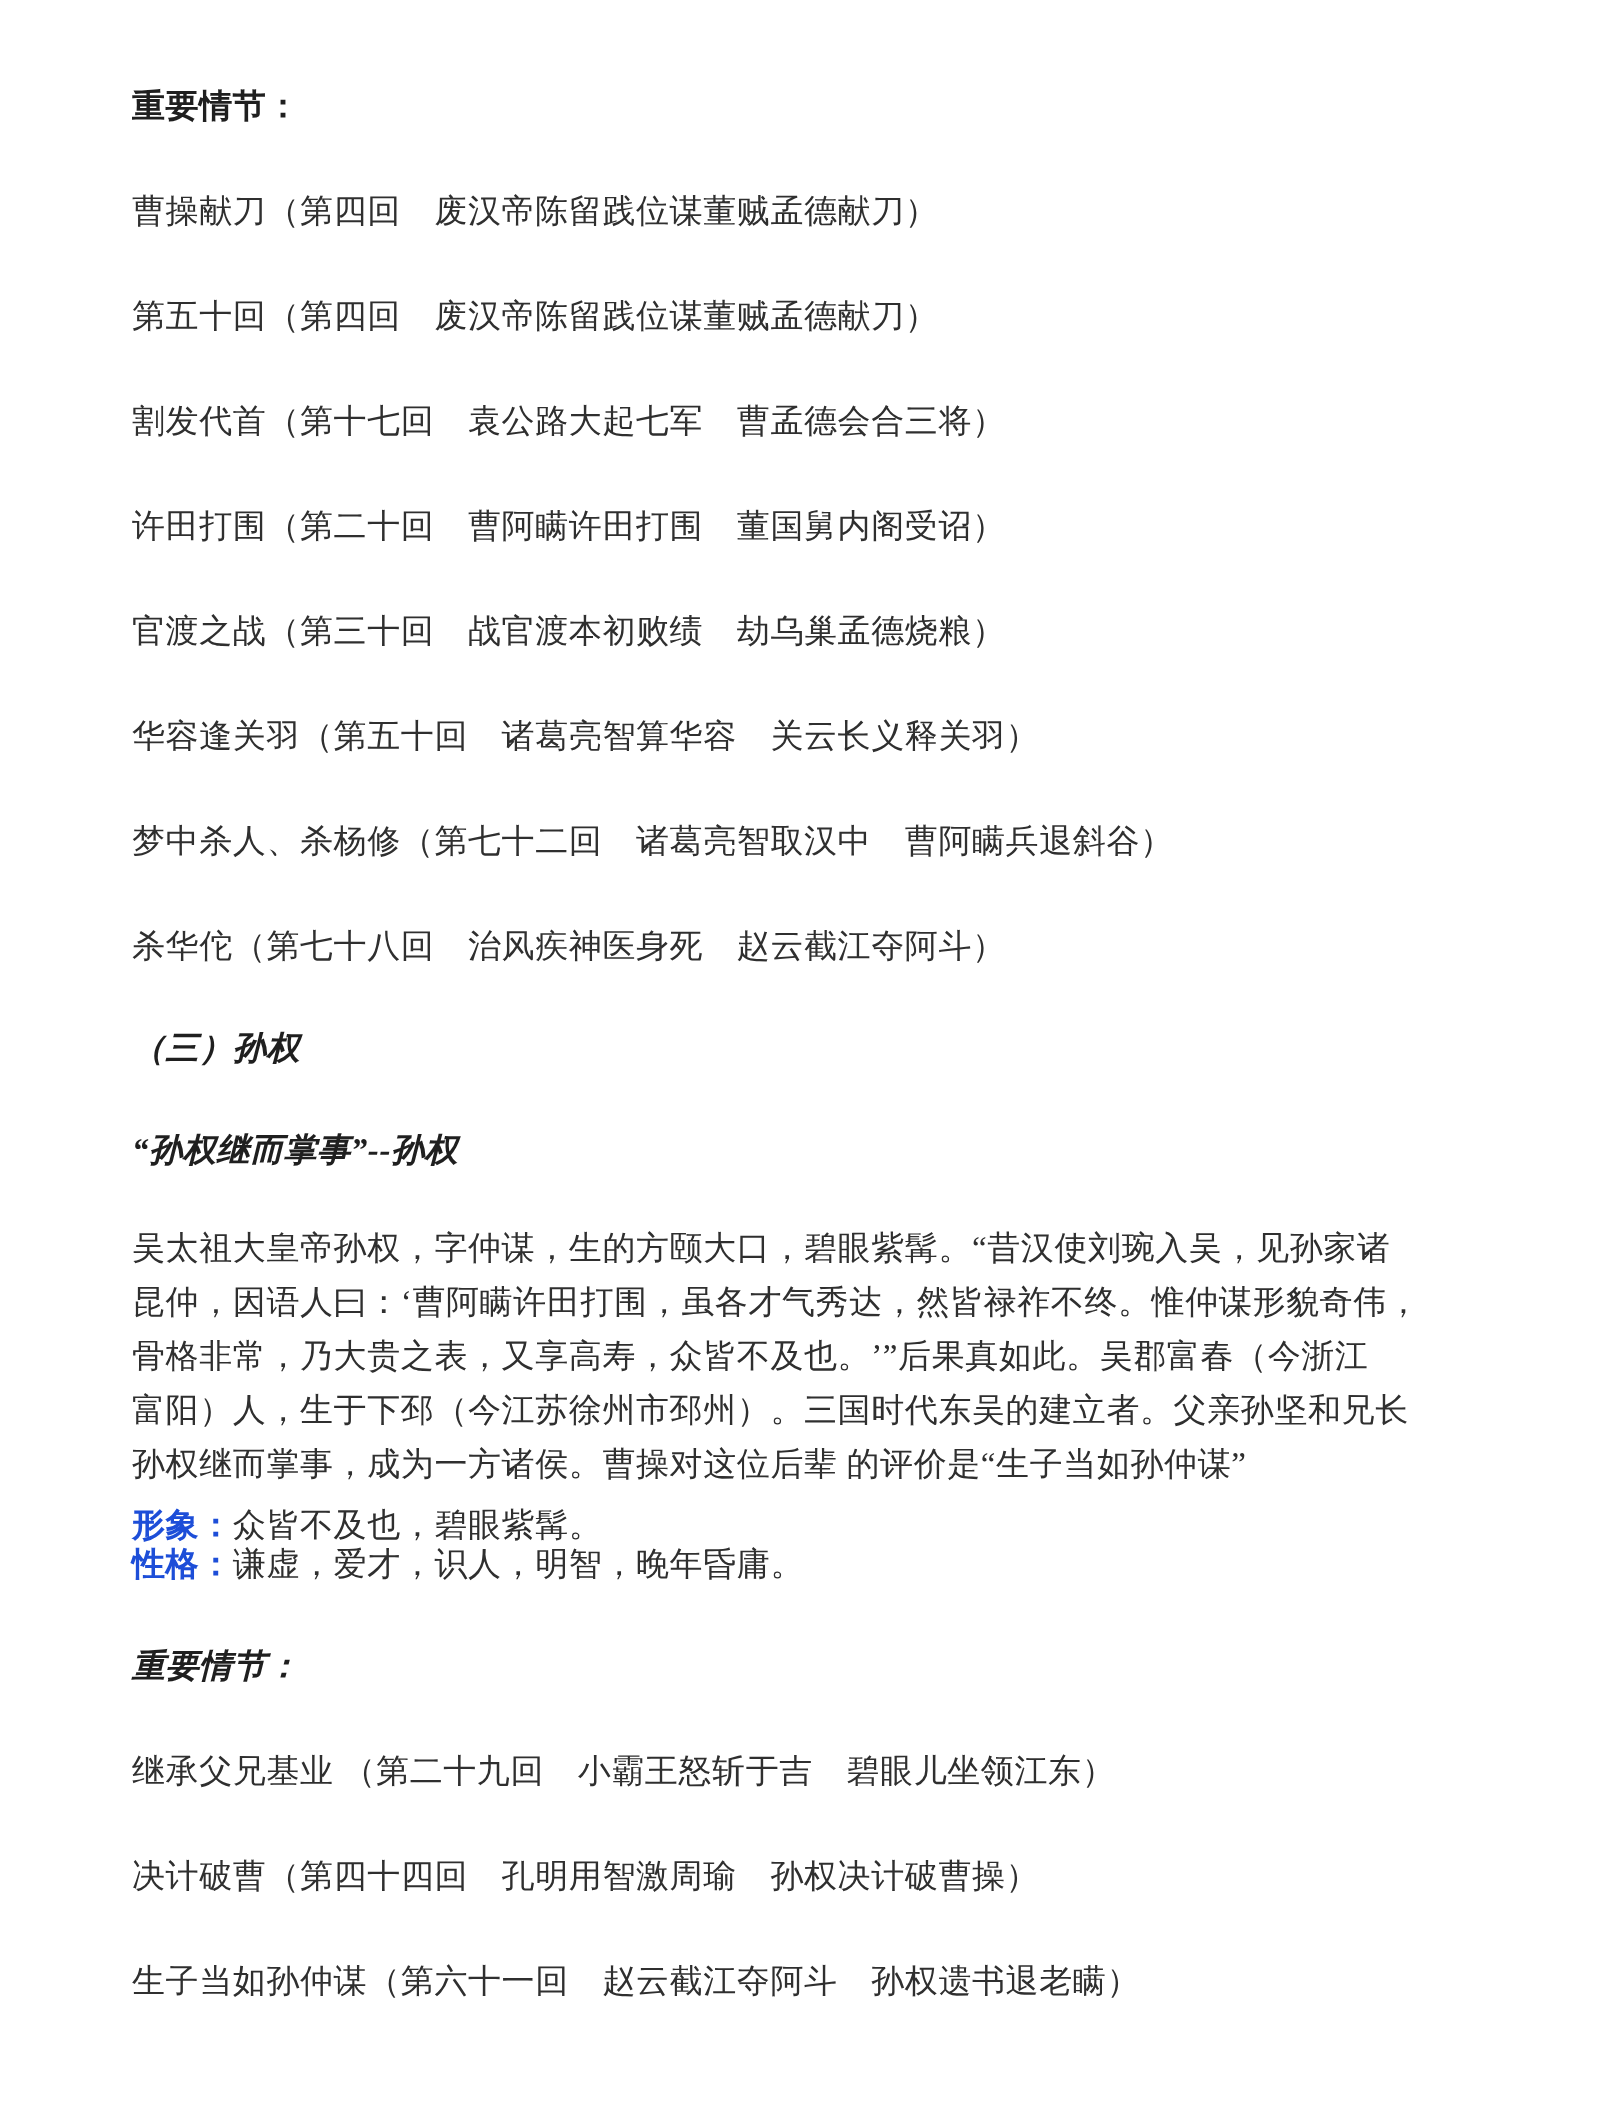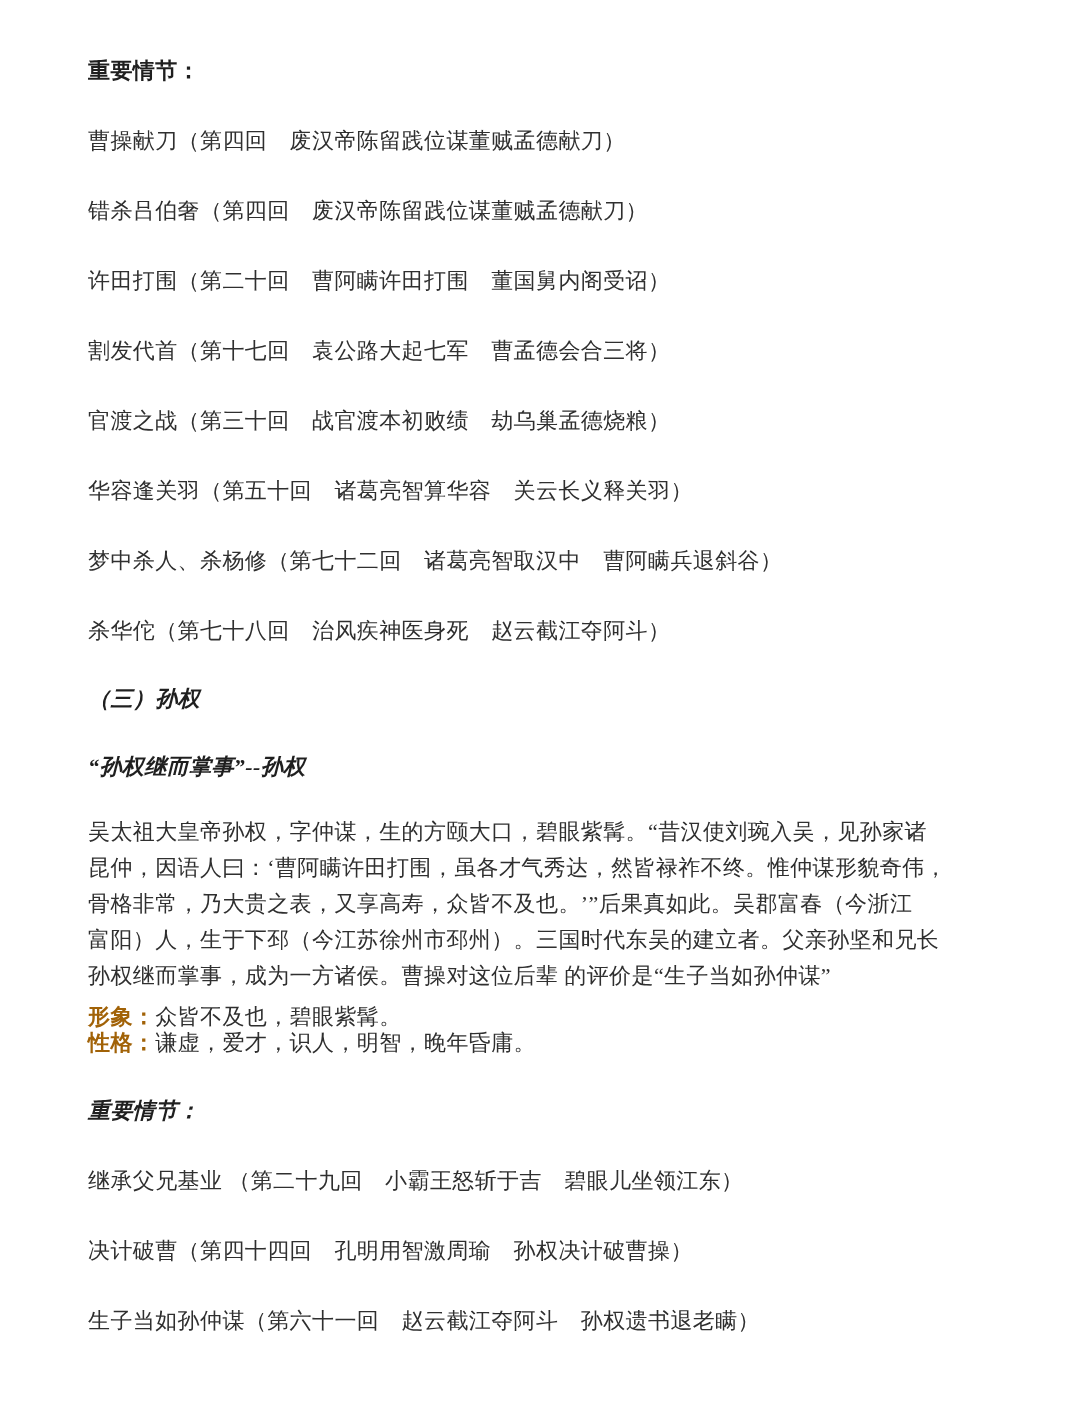--- a/index.html
+++ b/index.html
@@ -47,37 +47,37 @@
     font-size: 22px;
     line-height: 36px;
     letter-spacing: 0.4px;
     white-space: nowrap;
   }
   .kv {
     margin: 0;
   }
   .kv .label {
     font-weight: 700;
-    color: #a16207;
+    color: #1d4ed8;
   }
   .after-bio {
     margin-top: 10px;
   }
 </style>
 </head>
 <body>
 
 <div class="page">
 
   <p class="line heading">重要情节：</p>
 
   <p class="line gap">曹操献刀（第四回　废汉帝陈留践位谋董贼孟德献刀）</p>
-  <p class="line gap">错杀吕伯奢（第四回　废汉帝陈留践位谋董贼孟德献刀）</p>
+  <p class="line gap">第五十回（第四回　废汉帝陈留践位谋董贼孟德献刀）</p>
+  <p class="line gap">割发代首（第十七回　袁公路大起七军　曹孟德会合三将）</p>
   <p class="line gap">许田打围（第二十回　曹阿瞒许田打围　董国舅内阁受诏）</p>
-  <p class="line gap">割发代首（第十七回　袁公路大起七军　曹孟德会合三将）</p>
   <p class="line gap">官渡之战（第三十回　战官渡本初败绩　劫乌巢孟德烧粮）</p>
   <p class="line gap">华容逢关羽（第五十回　诸葛亮智算华容　关云长义释关羽）</p>
   <p class="line gap">梦中杀人、杀杨修（第七十二回　诸葛亮智取汉中　曹阿瞒兵退斜谷）</p>
   <p class="line gap">杀华佗（第七十八回　治风疾神医身死　赵云截江夺阿斗）</p>
 
   <p class="line heading gap-sm">（三）孙权</p>
 
   <p class="line heading gap-sm">“孙权继而掌事”--孙权</p>
 
   <div class="bio">

